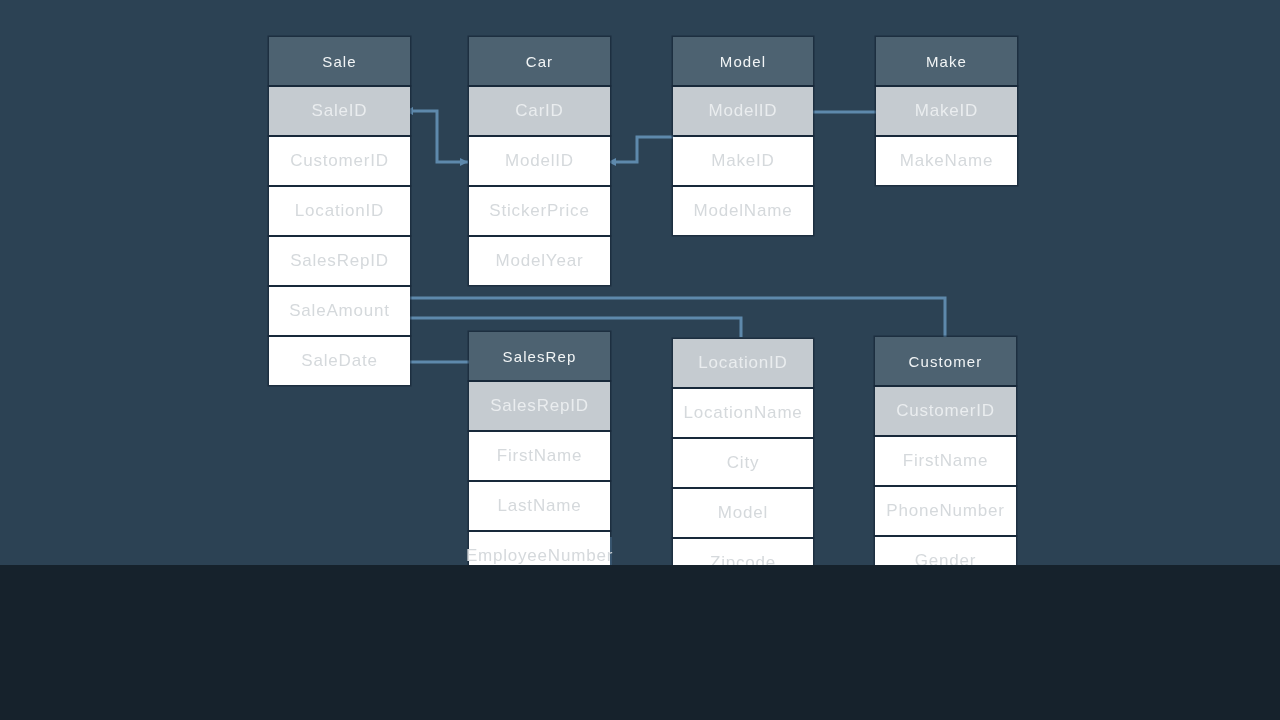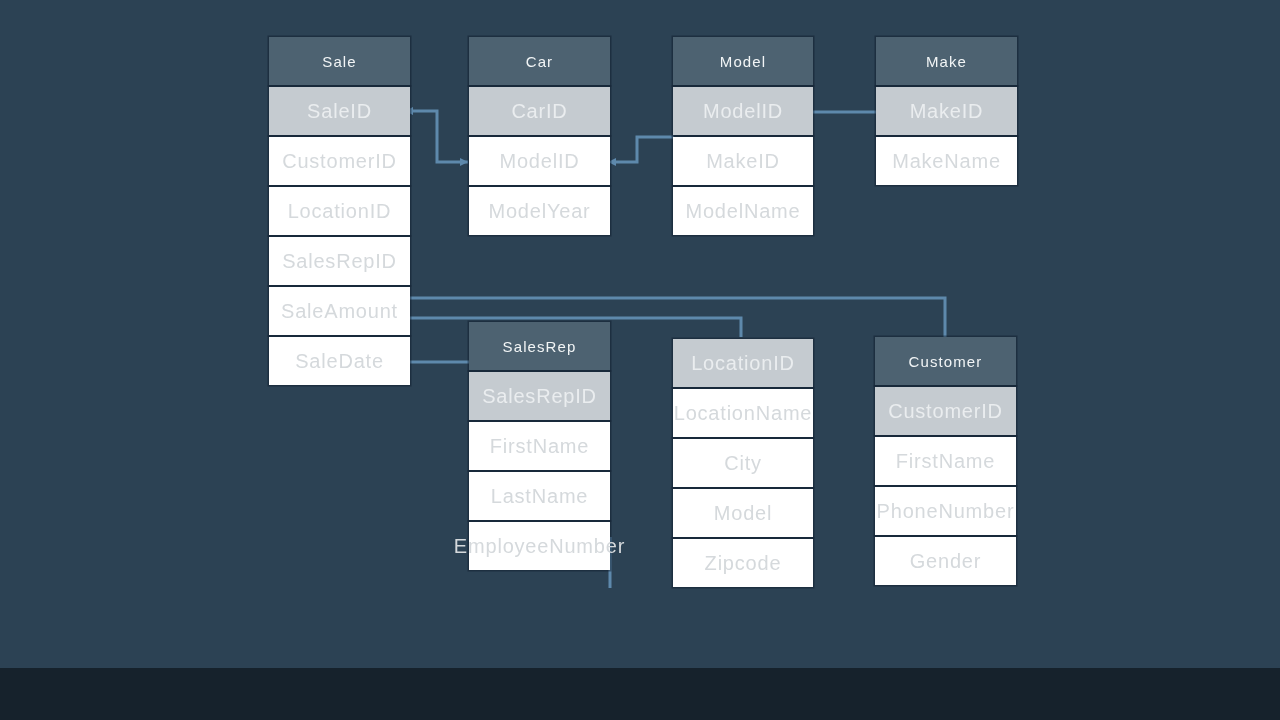--- a/index.html
+++ b/index.html
@@ -1,18 +1,18 @@
 <!DOCTYPE html>
 <html><head>
 <meta charset="utf-8">
 <style>
   html,body{margin:0;padding:0;background:#16222c;}
   #stage{
     position:relative;
-    width:1280px;height:668px;
+    width:1280px;height:565px;
     overflow:hidden;
     font-family:"Liberation Sans","DejaVu Sans",sans-serif;
     background:var(--bg,#2c4254);
   }
   #connector-svg{
     position:absolute;left:0;top:0;width:1280px;height:720px;
     z-index:1;
   }
   .er-table{position:absolute;z-index:2;}
   .hdr{
@@ -21,33 +21,33 @@
     color:var(--header-text,#f2f5f6);
     display:flex;align-items:center;justify-content:center;
     font-size:15px;letter-spacing:1.1px;
     box-shadow:0 0 0 1.5px rgba(10,25,40,.45);
   }
   .row{
     height:48px;margin-top:2px;
     background:var(--row-bg,#ffffff);
     color:var(--row-text,#d5d9dc);
     display:flex;align-items:center;justify-content:center;
-    font-size:20px;letter-spacing:.8px;
+    font-size:17px;letter-spacing:.8px;
     box-shadow:0 0 0 1.5px rgba(10,25,40,.45);
   }
   .row.pk{
     background:var(--pk-bg,#c5cbd0);
     color:var(--pk-text,#eaedef);
   }
   
   .t-sale     {left:269px;top:37px;width:141px;}
   .t-car      {left:469px;top:37px;width:141px;}
   .t-model    {left:673px;top:37px;width:140px;text-align:right;}
   .t-make     {left:876px;top:37px;width:141px;}
-  .t-salesrep {left:469px;top:322px;width:141px;}
+  .t-salesrep {left:469px;top:332px;width:141px;}
   .t-location {left:673px;top:337px;width:140px;}
   .t-customer {left:875px;top:337px;width:141px;}
 </style>
 </head>
 <body>
 
 <div id="stage" style="--bg: #2c4254; --header: #4d6271; --header-text: #f2f5f6; --pk-bg: #c5cbd0; --pk-text: #eaedef; --row-bg: #ffffff; --row-text: #d5d9dc;">
 
   <svg id="connector-svg">
       <polyline points="408,111 437,111 437,162 468,162" fill="none" stroke="#5e89ac" stroke-width="3"></polyline>
@@ -70,20 +70,21 @@
     <div class="row">LocationID</div>
     <div class="row">SalesRepID</div>
     <div class="row">SaleAmount</div>
     <div class="row">SaleDate</div>
   </div>
 
   <div class="er-table t-car">
     <div class="hdr">Car</div>
     <div class="row pk">CarID</div>
     <div class="row">ModelID</div>
+    <div class="row">StickerPrice</div>
     <div class="row">ModelYear</div>
   </div>
 
   <div class="er-table t-model">
     <div class="hdr">Model</div>
     <div class="row pk">ModelID</div>
     <div class="row">MakeID</div>
     <div class="row">ModelName</div>
   </div>
 

